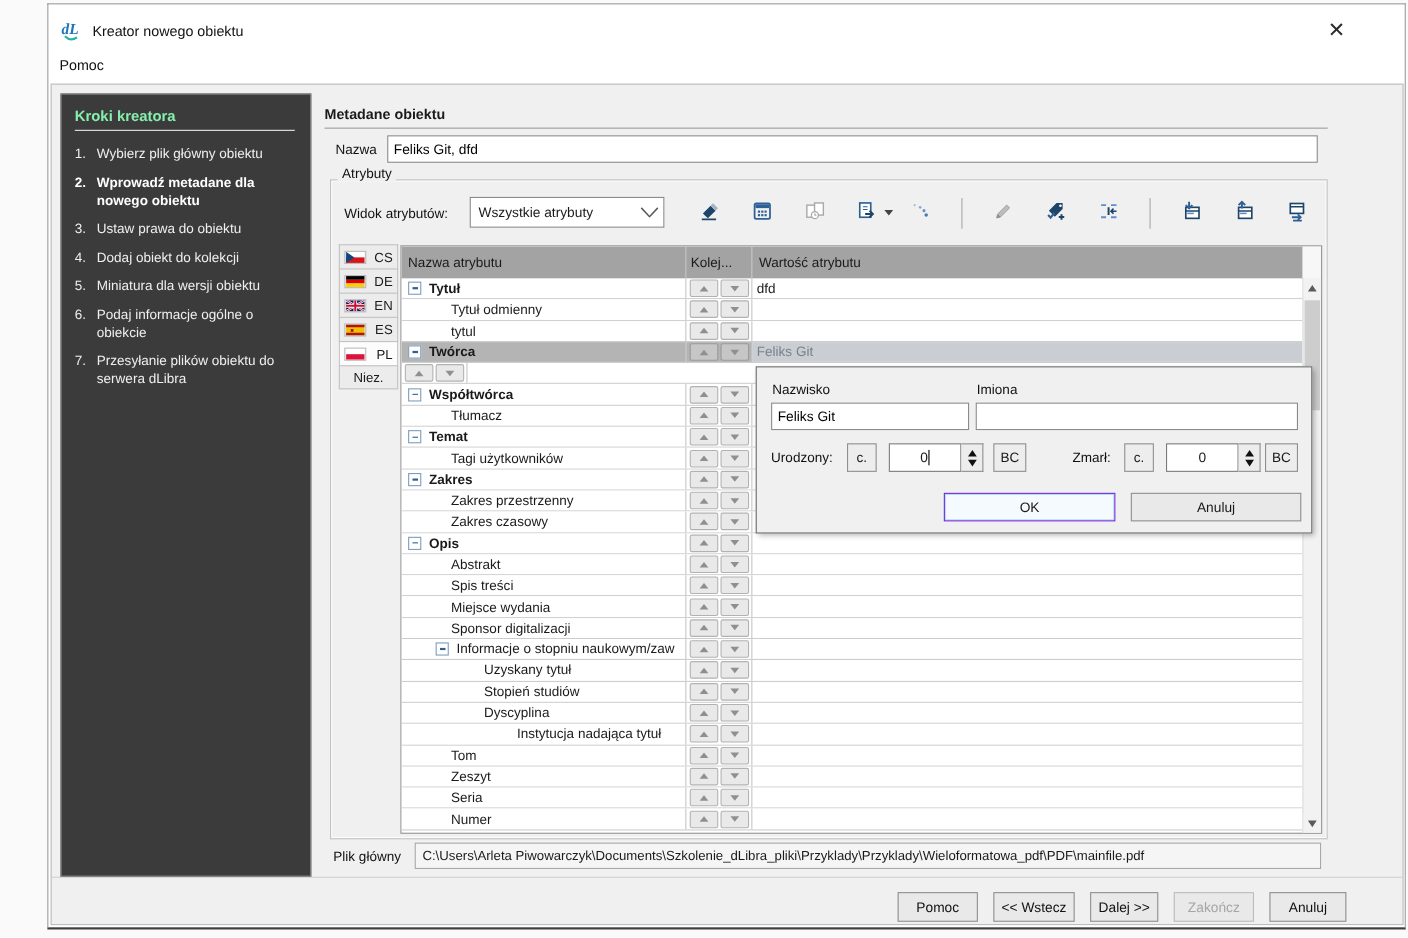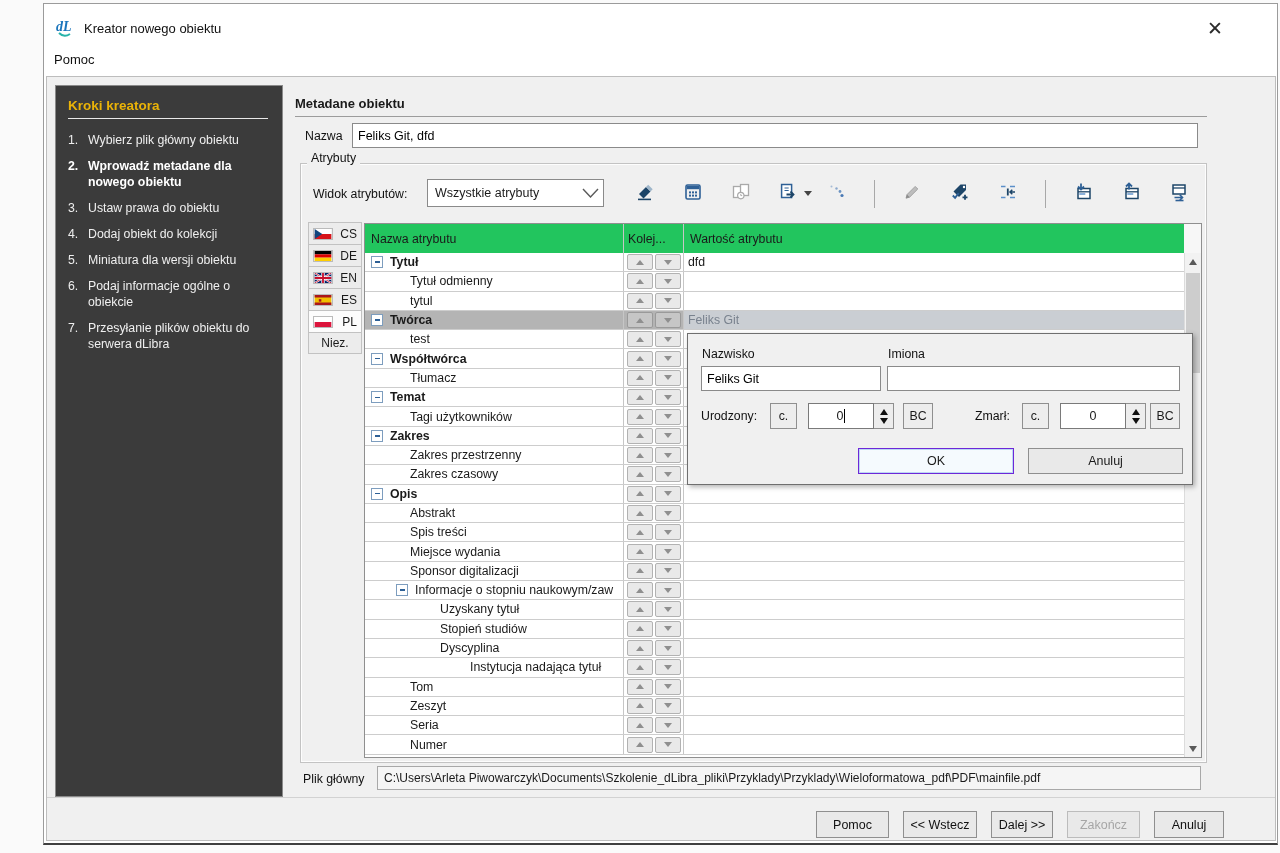--- a/index.html
+++ b/index.html
@@ -17,21 +17,21 @@
   .menu-item{left:50px;top:50px;font-size:13px;color:#111;padding:2px 4px;}
 
   
   .content-frame{left:46px;top:76px;width:1230px;height:765px;background:#f0f0f0;
                  border:1px solid #bdbdbd;box-sizing:border-box;}
   .inner-sep{left:47px;top:797px;width:1228px;height:1px;background:#d2d2d2;}
 
   
   .sidebar{left:55px;top:85px;width:228px;height:712px;background:#3b3b3b;border:1px solid #8a8a8a;
            box-sizing:border-box;color:#efefef;}
-  .sb-title{margin:12px 14px 14px 12px;font-size:13.5px;font-weight:bold;color:#eab308;
+  .sb-title{margin:12px 14px 14px 12px;font-size:13.5px;font-weight:bold;color:#86efac;
             border-bottom:1px solid #e8e8e8;padding-bottom:5px;}
   .steps{margin:0 10px 0 12px;}
   .step{display:flex;margin-bottom:10px;font-size:12.3px;line-height:1.3;}
   .step .n{width:20px;flex:none;}
   .step.active{font-weight:bold;color:#fff;}
 
   
   .main-title{left:295px;top:96px;width:912px;font-size:13px;font-weight:bold;
               border-bottom:1px solid #9c9c9c;padding-bottom:5px;}
   .lbl{font-size:12.3px;color:#111;}
@@ -62,21 +62,21 @@
   .langtab:last-child{border-bottom:1px solid #c2c2c2;}
   .langtab.active{background:#fcfcfc;}
   .langtab .flag{width:20px;height:12px;display:inline-flex;line-height:0;border:1px solid #bbb;box-sizing:border-box;}
   .langtab .flag svg{width:100%;height:100%;}
   .langtab.noflag{justify-content:center;}
 
   
   .scrollpane{left:364px;top:223px;width:838px;height:535px;background:#fff;border:1px solid #8f8f8f;
               box-sizing:border-box;overflow:hidden;}
   .thead{position:absolute;left:0;top:0;width:820px;height:29px;border-bottom:1px solid #9a9a9a;display:flex;
-         background:#22c55e;font-size:12.3px;}
+         background:#a3a3a3;font-size:12.3px;}
   .thead .hc{display:flex;align-items:center;padding-left:6px;box-sizing:border-box;border-right:1px solid #c6c6c6;}
   .hc.c1{width:259px;} .hc.c2{width:60px;padding-left:4px;} .hc.c3{flex:1;border-right:none;}
   .rows{position:absolute;left:0;top:29px;right:17px;bottom:0;}
   .trow{display:flex;height:19.3px;box-sizing:border-box;border-bottom:1px solid #cdcdcd;font-size:12.3px;background:#fff;}
   .trow .cell{box-sizing:border-box;display:flex;align-items:center;overflow:hidden;white-space:nowrap;}
   .cell.cname{width:259px;border-right:1px solid #c6c6c6;}
   .cell.ckolej{width:60px;border-right:1px solid #c6c6c6;justify-content:center;gap:2px;}
   .cell.cval{flex:1;padding-left:4px;}
   .trow.sel .cname,.trow.sel .ckolej{background:#b4b4b4;}
   .trow.sel .cval{background:#caced3;color:#79828e;}
@@ -432,23 +432,20 @@
             </span>
             <span class="updn">
               <span class="tri-dn"></span>
             </span>
           </div>
           <div class="cell cval">
             <span>Feliks Git</span>
           </div>
         </div>
         <div class="trow">
-          <div class="cell cname" style="padding-left: 45px;">
-            <span class="rowlabel">test</span>
-          </div>
           <div class="cell ckolej">
             <span class="updn">
               <span class="tri-up"></span>
             </span>
             <span class="updn">
               <span class="tri-dn"></span>
             </span>
           </div>
           <div class="cell cval">
             <span></span>

